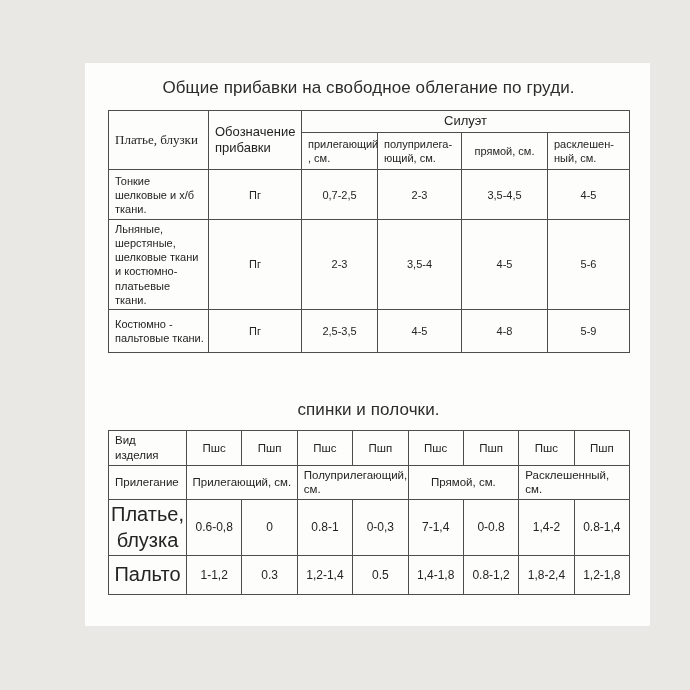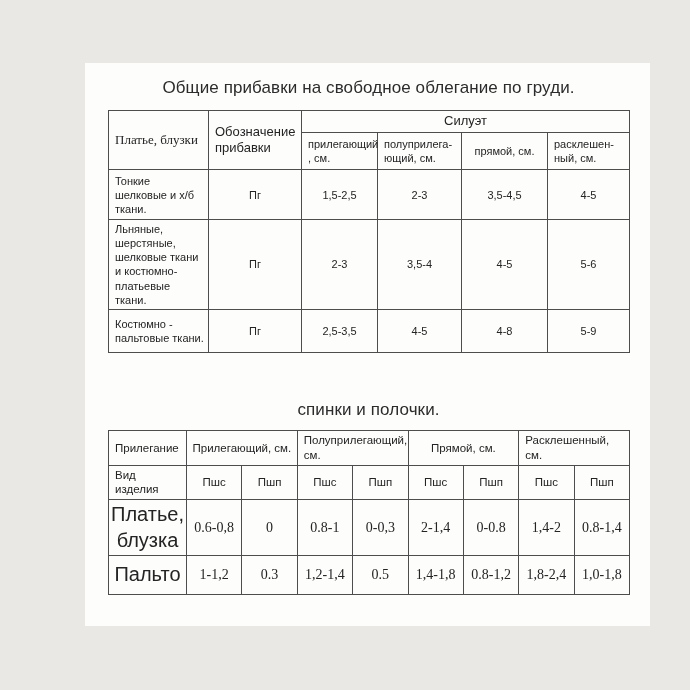--- a/index.html
+++ b/index.html
@@ -67,21 +67,21 @@
   .t1 tbody tr:nth-child(3) { height: 43px; }
 
   
   .t2 { width: 522px; font-size: 11.5px; }
   .t2 thead tr:nth-child(1) { height: 28px; }
   .t2 thead tr:nth-child(2) { height: 22px; }
   .t2 tbody tr:nth-child(1) { height: 52px; }
   .t2 tbody tr:nth-child(2) { height: 39px; }
   .t2 tbody tr:nth-child(3) { height: 45px; }
   .t2 td.item { font-size: 20px; }
-  .t2 td.val2 { font-size: 14px; font-family: Liberation Serif, serif; }
+  .t2 td.val2 { font-size: 12px; }
 </style>
 </head>
 <body>
 
 <div class="stage">
   <div class="card">
 
     <div class="doc-title" id="title1">Общие прибавки на свободное облегание по груди.</div>
 
     <table class="t1">
@@ -103,21 +103,21 @@
           <th class="al">прилегающий , см.</th>
           <th class="al">полуприлега-ющий, см.</th>
           <th>прямой, см.</th>
           <th class="al">расклешен-ный, см.</th>
         </tr>
       </thead>
       <tbody id="t1-body">
           <tr>
             <td class="al">Тонкие шелковые и х/б ткани.</td>
             <td>Пг</td>
-            <td>1,5-2,5</td>
+            <td>0,7-2,5</td>
             <td>2-3</td>
             <td>3,5-4,5</td>
             <td>4-5</td>
           </tr>
           <tr>
             <td class="al">Льняные, шерстяные, шелковые ткани и костюмно-платьевые ткани.</td>
             <td>Пг</td>
             <td>2-3</td>
             <td>3,5-4</td>
             <td>4-5</td>
@@ -146,58 +146,58 @@
           <col>
           <col>
           <col>
           <col>
           <col>
           <col>
           <col>
       </colgroup>
       <thead>
         <tr>
+          <th class="al">Вид изделия</th>
+          <th>Пшс</th>
+          <th>Пшп</th>
+          <th>Пшс</th>
+          <th>Пшп</th>
+          <th>Пшс</th>
+          <th>Пшп</th>
+          <th>Пшс</th>
+          <th>Пшп</th>
+        </tr>
+        <tr>
           <th class="al">Прилегание</th>
           <th colspan="2">Прилегающий, см.</th>
           <th colspan="2" class="al">Полуприлегающий, см.</th>
           <th colspan="2">Прямой, см.</th>
           <th colspan="2" class="al">Расклешенный, см.</th>
         </tr>
-        <tr>
-          <th class="al">Вид изделия</th>
-          <th>Пшс</th>
-          <th>Пшп</th>
-          <th>Пшс</th>
-          <th>Пшп</th>
-          <th>Пшс</th>
-          <th>Пшп</th>
-          <th>Пшс</th>
-          <th>Пшп</th>
-        </tr>
       </thead>
       <tbody id="t2-body">
           <tr>
             <td class="item">Платье, блузка</td>
             <td class="val2">0.6-0,8</td>
             <td class="val2">0</td>
             <td class="val2">0.8-1</td>
             <td class="val2">0-0,3</td>
-            <td class="val2">2-1,4</td>
+            <td class="val2">7-1,4</td>
             <td class="val2">0-0.8</td>
             <td class="val2">1,4-2</td>
             <td class="val2">0.8-1,4</td>
           </tr>
           <tr>
             <td class="item">Пальто</td>
             <td class="val2">1-1,2</td>
             <td class="val2">0.3</td>
             <td class="val2">1,2-1,4</td>
             <td class="val2">0.5</td>
             <td class="val2">1,4-1,8</td>
             <td class="val2">0.8-1,2</td>
             <td class="val2">1,8-2,4</td>
-            <td class="val2">1,0-1,8</td>
+            <td class="val2">1,2-1,8</td>
           </tr>
         </tbody>
     </table>
 
   </div>
 </div>
 
 </body></html>

